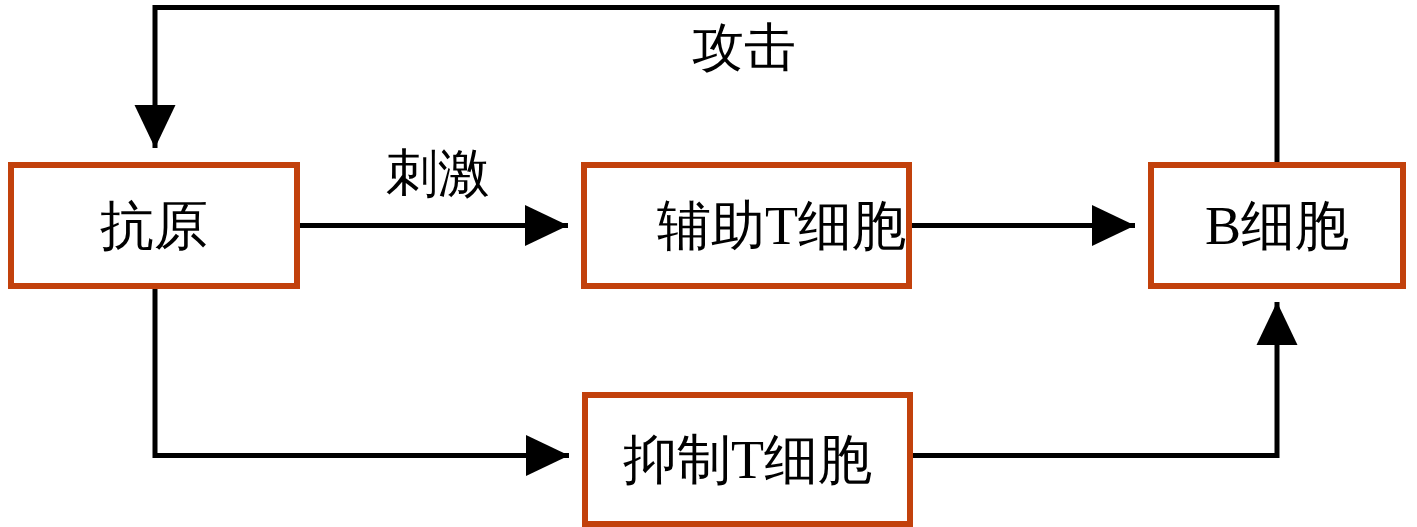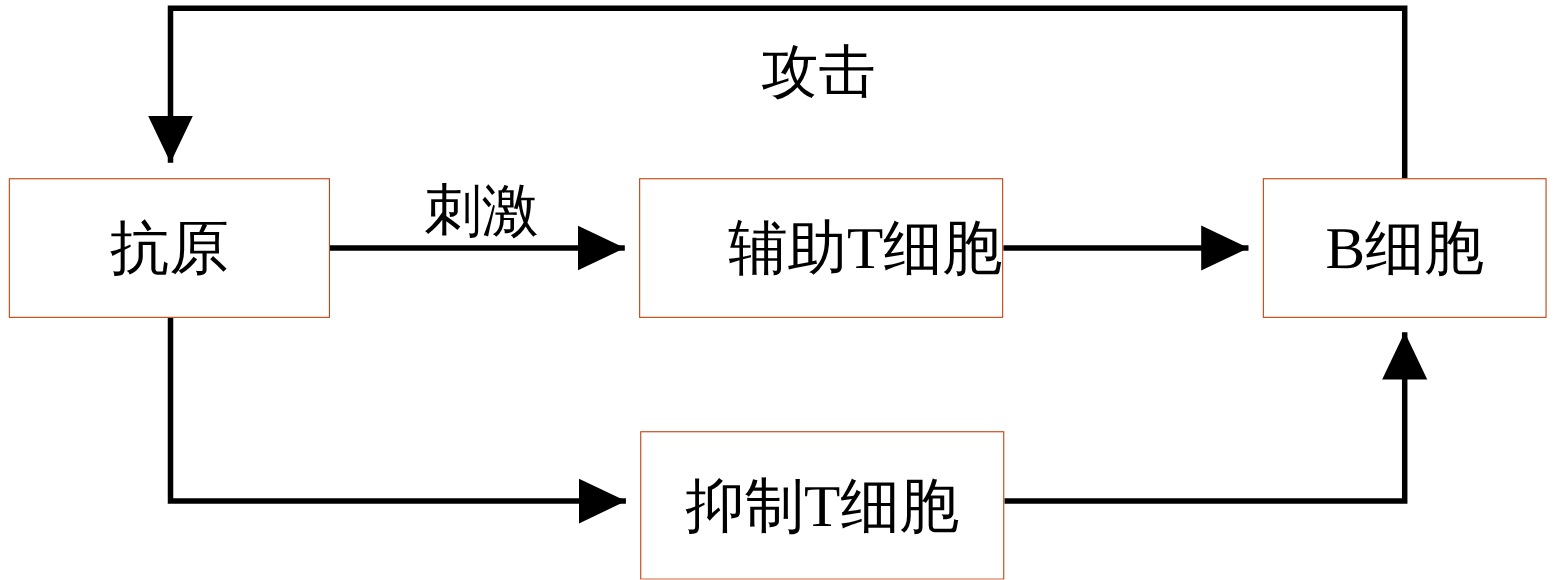--- a/index.html
+++ b/index.html
@@ -19,21 +19,21 @@
   #diagram-svg {
     position: absolute;
     left: 0;
     top: 0;
     width: 1417px;
     height: 527px;
   }
   .node-box {
     position: absolute;
     box-sizing: border-box;
-    border: 1px solid #c2410c;
+    border: 6px solid #c2410c;
     background: #ffffff;
     display: flex;
     align-items: center;
     justify-content: center;
   }
   .node-label {
     font-family: "Liberation Serif", "DejaVu Serif", serif;
     font-size: 54px;
     line-height: 1;
     color: #000000;
@@ -41,21 +41,20 @@
     letter-spacing: 0px;
   }
   .edge-label {
     position: absolute;
     font-family: "Liberation Serif", "DejaVu Serif", serif;
     font-size: 52px;
     line-height: 1;
     color: #000000;
     white-space: nowrap;
     background: transparent;
-    margin-top: 19px;
   }
   
   #node-antigen      { left: 8px;    top: 162px; width: 292px; height: 127px; }
   #node-helper-t     { left: 581px;  top: 162px; width: 331px; height: 127px; justify-content: flex-end; }
   #node-b-cell       { left: 1148px; top: 162px; width: 258px; height: 127px; }
   #node-suppressor-t { left: 582px;  top: 392px; width: 331px; height: 135px; }
   
   #label-attack    { left: 692px;  top: 22px;  }
   #label-stimulate { left: 386px;  top: 148px; }
   #label-suppress  { left: 1013px; top: 378px; }

